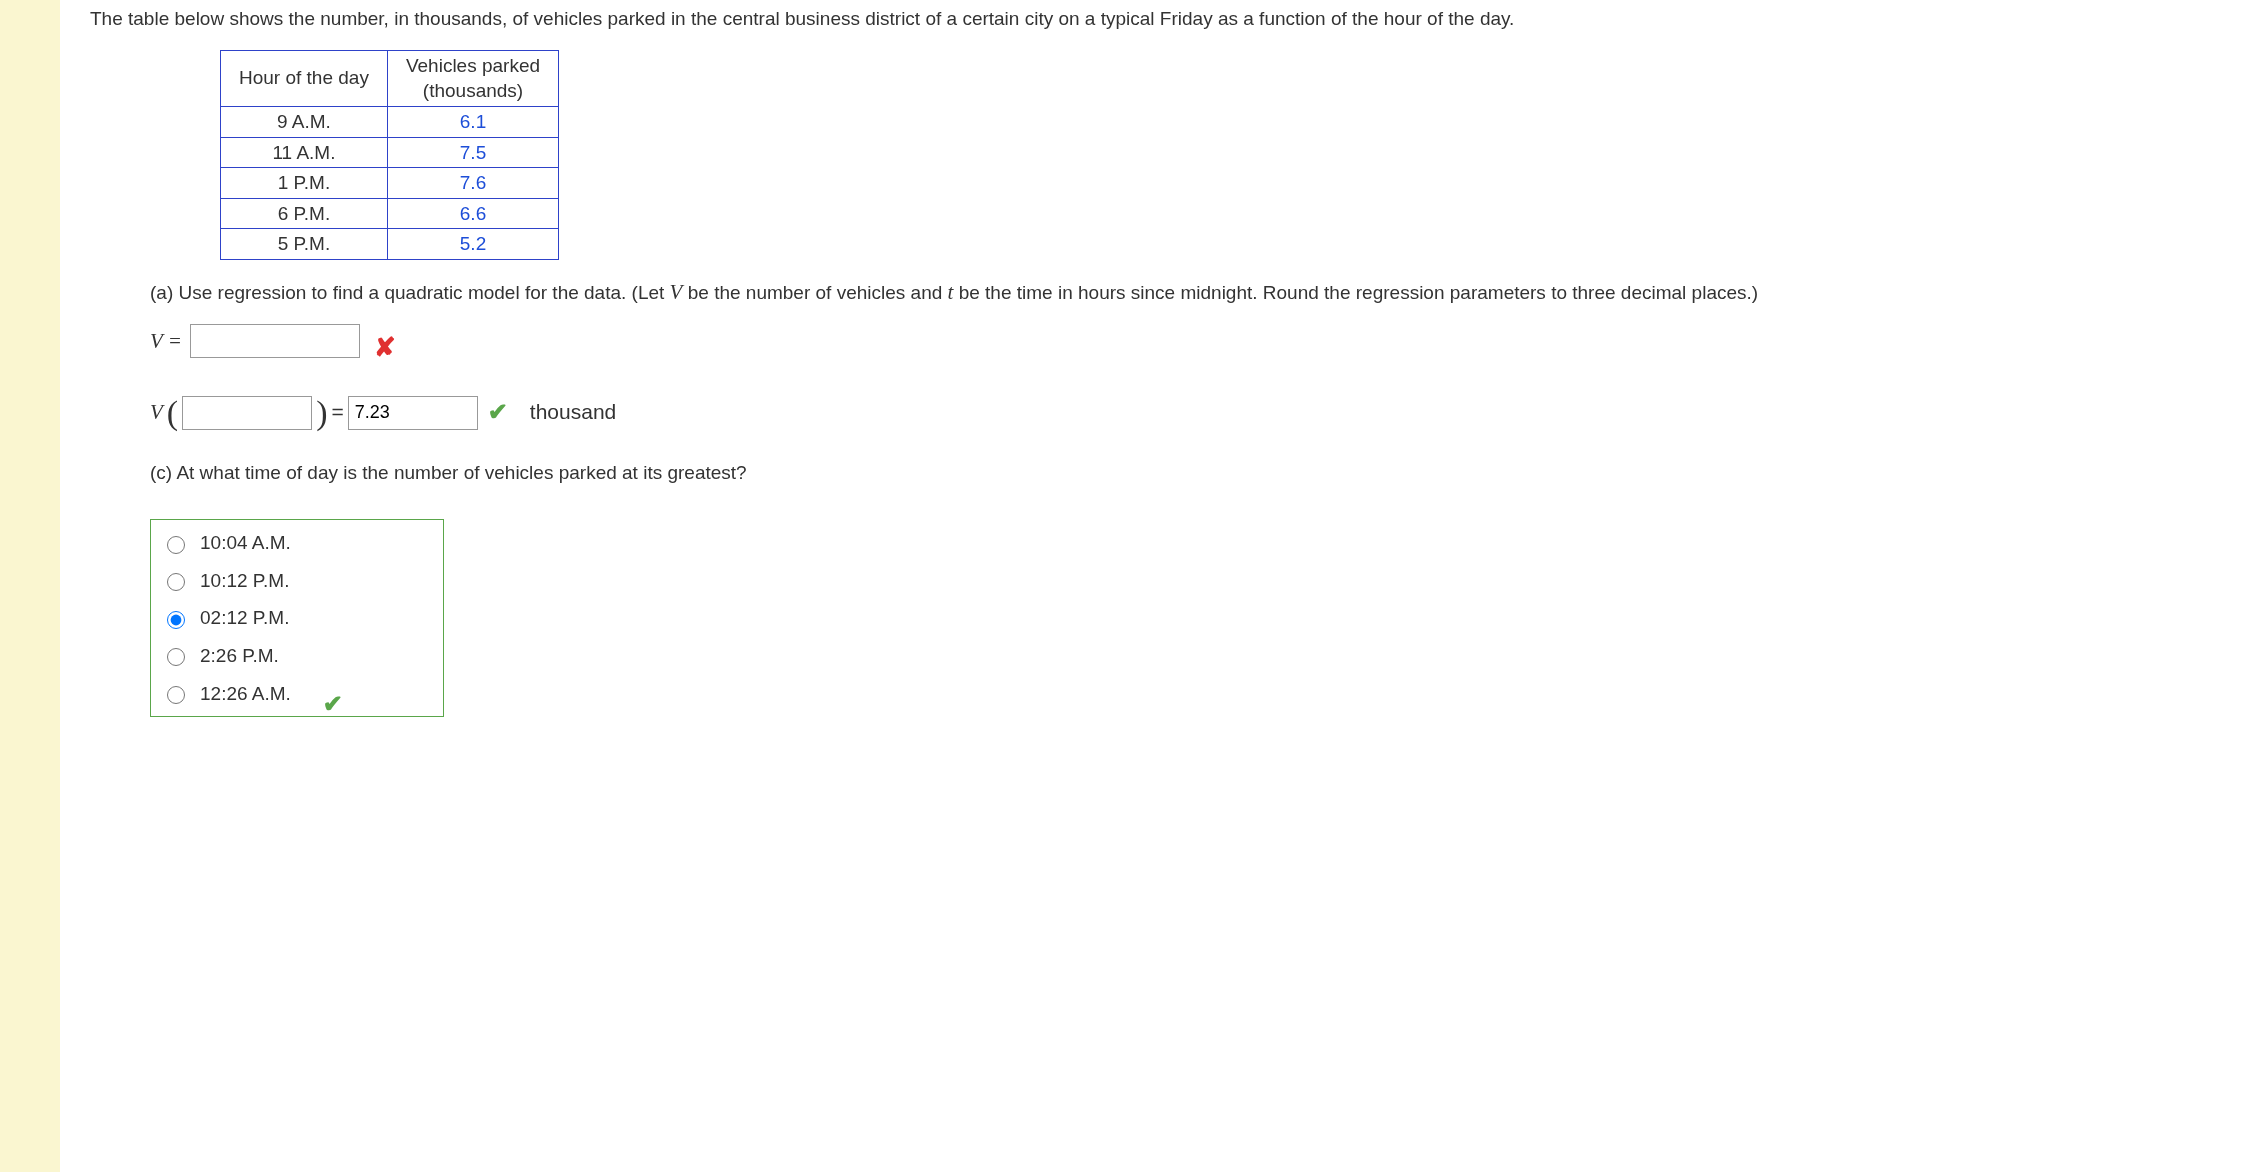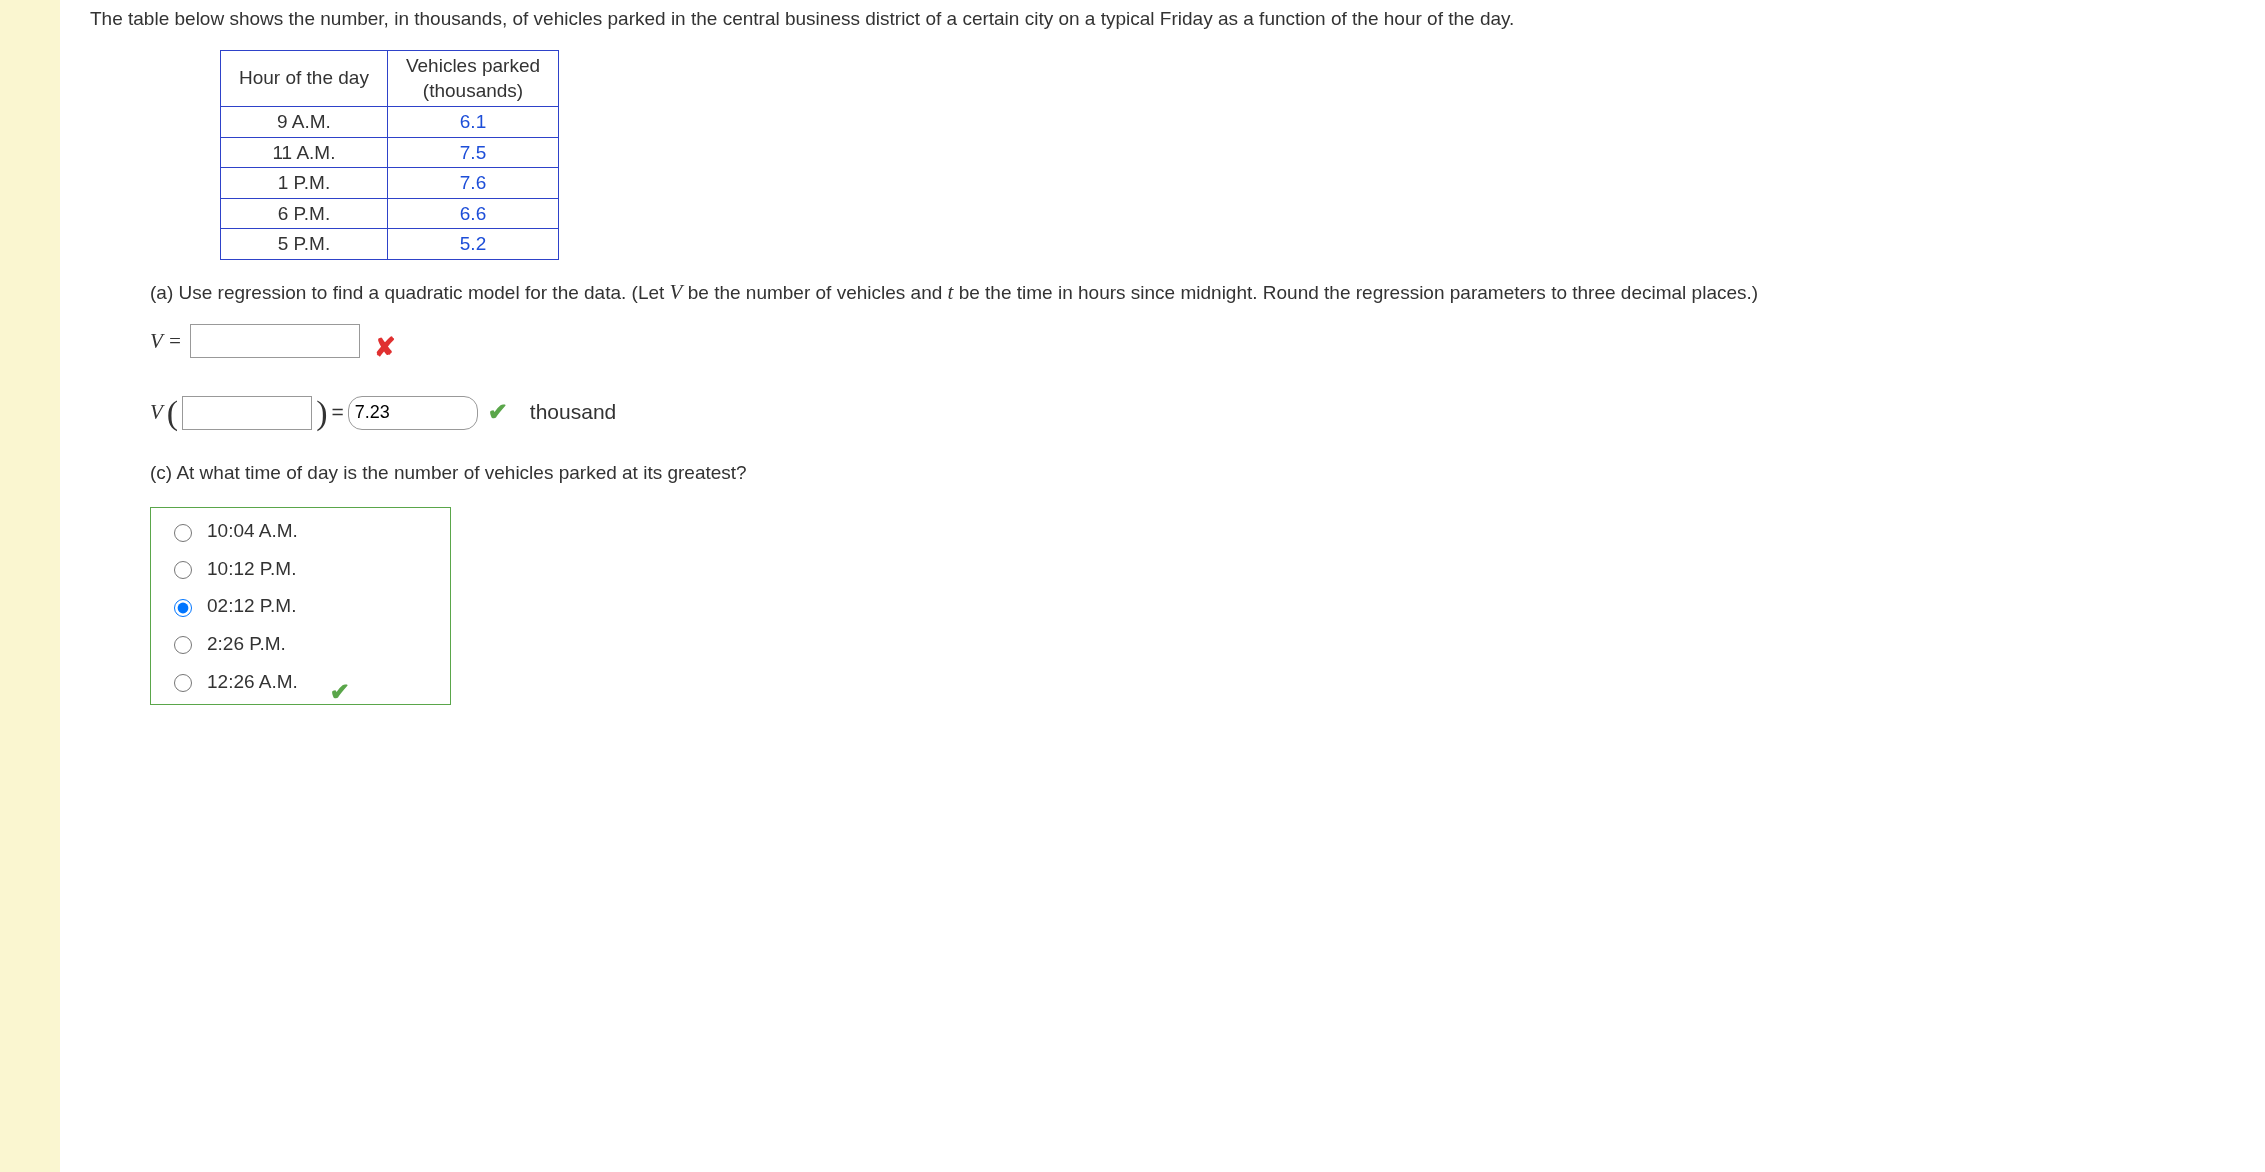--- a/index.html
+++ b/index.html
@@ -48,21 +48,21 @@
   .input-box {
     height: 34px;
     border: 1px solid #999;
     background: #fff;
     padding: 2px 6px;
     font-size: 18px;
     font-family: Verdana, Geneva, sans-serif;
   }
   .input-a { width: 170px; }
   .input-b-arg { width: 130px; }
-  .input-b-val { width: 130px; border-radius: 14px; }
+  .input-b-val { width: 130px; }
   .xmark {
     color: #e03030;
     font-size: 26px;
     font-weight: bold;
     margin-left: 6px;
     margin-top: 14px;
     display: inline-block;
   }
   .checkmark {
     color: #5aa64a;
@@ -75,22 +75,22 @@
   .func-notation { display: flex; align-items: center; font-size: 21px; gap: 4px; }
   .func-notation .paren {
     font-family: "Times New Roman", serif;
     font-size: 34px;
     line-height: 0.8;
     position: relative;
   }
   .options-box {
     border: 1px solid #5aa64a;
     display: inline-block;
-    padding: 4px 150px 4px 16px;
-    margin-top: 12px;
+    padding: 4px 150px 4px 9px;
+    margin-top: 24px;
     position: relative;
   }
   .opt-row {
     display: flex;
     align-items: center;
     gap: 12px;
     padding: 6px 2px;
     font-size: 19px;
   }
   .opt-row input[type=radio] {

